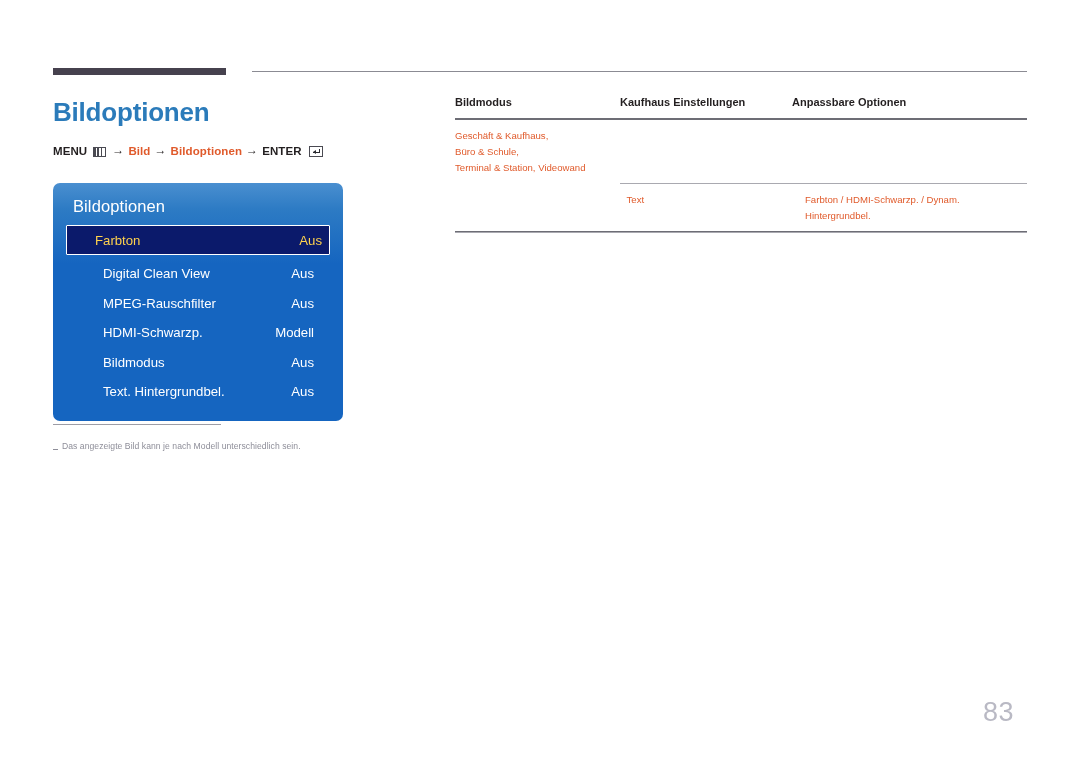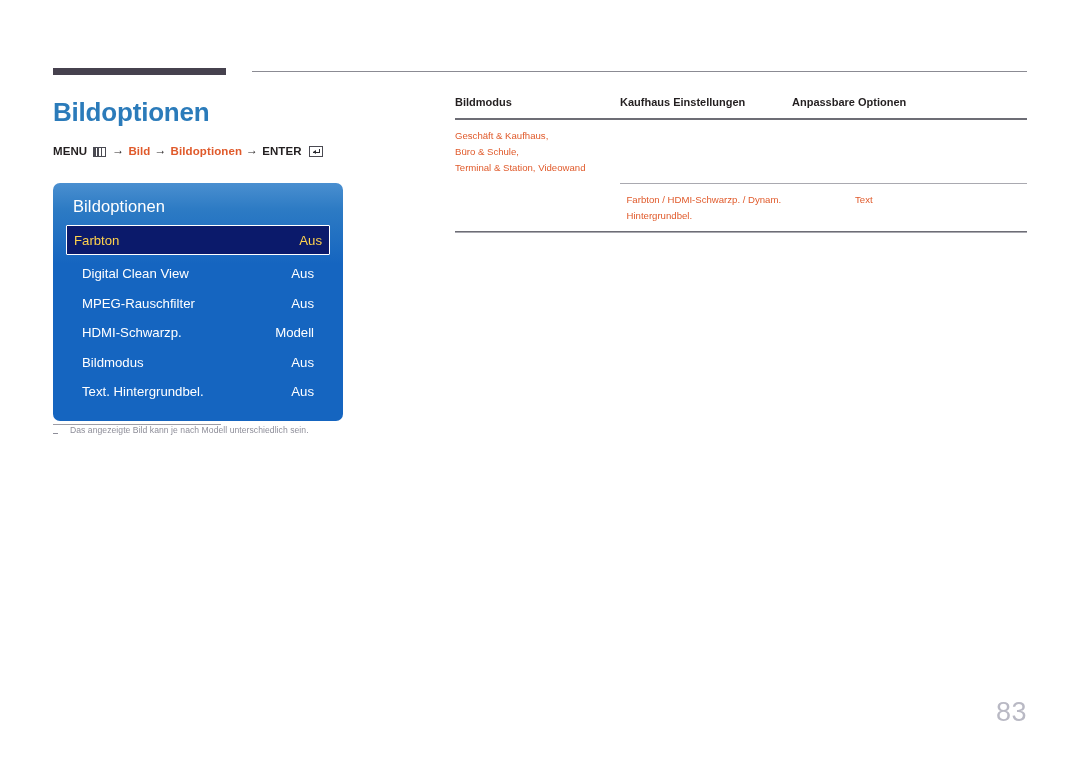--- a/index.html
+++ b/index.html
@@ -148,43 +148,43 @@
   .osd-row.selected {
     background: #0b1a6b;
     border: 1.6px solid #ffffff;
     color: #ffd24d;
     height: 30px;
     margin: 0 13px;
     padding: 0 7px;
     border-radius: 1px;
   }
   .osd-row.selected .osd-value { color: #ffd24d; }
-  .osd-label { white-space: nowrap; }
+  .osd-label { white-space: nowrap; margin-left: 21px; }
   .osd-value { white-space: nowrap; }
   .osd-spacer { height: 4px; }
 
   
   #footnote-block {
     position: absolute;
     left: 53px;
     top: 424px;
     width: 330px;
   }
   #footnote-rule {
     width: 168px;
     height: 1px;
     background: #9d9da6;
   }
   #footnote-text {
-    margin-top: 0;
+    margin-top: 16px;
     font-size: 8.6px;
     color: #8e8e99;
     letter-spacing: 0.05px;
     display: flex;
-    gap: 12px;
+    gap: 4px;
     align-items: center;
   }
   .dash-mark {
     display: inline-block;
     width: 5px;
     height: 1px;
     background: #8e8e99;
     margin-top: 6px;
     flex: 0 0 auto;
   }
@@ -236,21 +236,21 @@
     padding: 8px 0 7px 0;
     justify-content: space-between;
   }
   .t-row .cell { padding-right: 10px; box-sizing: border-box; }
   .t-row .col2 { padding-left: 0; }
   .t-row .col3 { max-width: 222px; }
 
   
   #page-number {
     position: absolute;
-    right: 53px;
+    right: 66px;
     bottom: 35px;
     font-size: 27px;
     color: #b9b9c4;
     letter-spacing: 0.5px;
   }
 </style>
 </head>
 <body>
 
 <div id="top-rule-wrap">
@@ -325,22 +325,22 @@
   <div class="t-row">
     <div class="cell col1" style="white-space:pre-line;">Geschäft &amp; Kaufhaus,
 Büro &amp; Schule,
 Terminal &amp; Station, Videowand</div>
   </div>
 
   <div class="t-rule-sub"></div>
 
   <div class="t-row">
     <div class="cell col1"></div>
+    <div class="cell col2">Text</div>
     <div class="cell col3">Farbton / HDMI-Schwarzp. / Dynam. Hintergrundbel.</div>
-    <div class="cell col2">Text</div>
   </div>
 
   <div class="t-rule-mid"></div>
 
 
   <div class="t-rule-bottom"></div>
 </div>
 
 <div id="page-number">83</div>
 

